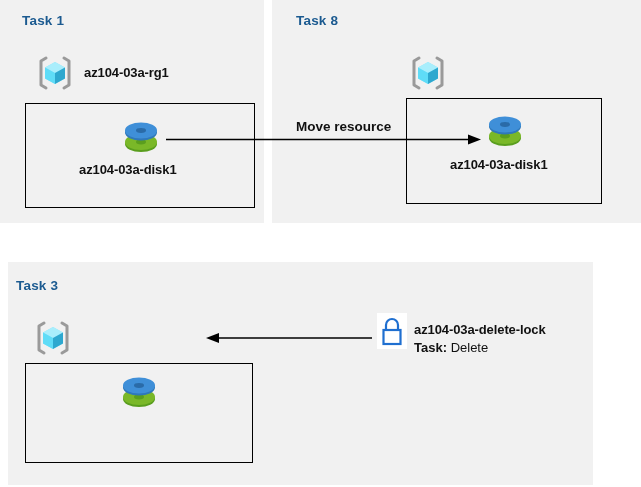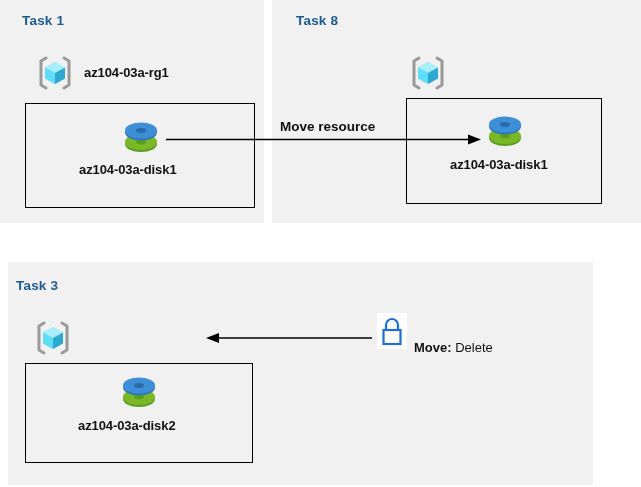--- a/index.html
+++ b/index.html
@@ -133,21 +133,21 @@
       <ellipse cx="19" cy="12.5" rx="16" ry="8" fill="#3f8fd8"></ellipse>
       <ellipse cx="19" cy="12.5" rx="5" ry="2.4" fill="#2a6ba8"></ellipse>
     </svg>
   </div>
   <div class="node-label" style="left:450px; top:157px;">az104-03a-disk1</div>
 
   <svg class="arrow-svg" style="left:0px; top:128px; width:641px; height:24px;" viewBox="0 0 641 24">
     <line x1="166" y1="11.5" x2="470" y2="11.5" stroke="#000000" stroke-width="1.6"></line>
     <polygon points="481,11.5 468,6.6 468,16.4" fill="#000000"></polygon>
   </svg>
-  <div class="edge-label" style="left:280px; top:119px;">Move resource</div>
+  <div class="edge-label" style="left:296px; top:119px;">Move resource</div>
 
   <div class="panel" style="left:8px; top:262px; width:585px; height:223px;"></div>
 
   <div class="panel-title" style="left:16px; top:278px;">Task 3</div>
 
   <div class="icon" style="left:34px; top:320px; width:38px; height:36px;">
     <svg width="38" height="36" viewBox="0 0 38 36">
       <path d="M10 3 L5 6 L5 30 L10 33" fill="none" stroke="#9a9a9a" stroke-width="3" stroke-linecap="round" stroke-linejoin="round"></path>
       <path d="M28 3 L33 6 L33 30 L28 33" fill="none" stroke="#9a9a9a" stroke-width="3" stroke-linecap="round" stroke-linejoin="round"></path>
       <polygon points="19,7 29,12.5 29,23.5 19,29 9,23.5 9,12.5" fill="#8fe6fb"></polygon>
@@ -162,32 +162,32 @@
   <div class="icon" style="left:120px; top:373px; width:38px; height:38px;">
     <svg width="38" height="38" viewBox="0 0 38 38">
       <ellipse cx="19" cy="26" rx="16" ry="8" fill="#5a9e1e"></ellipse>
       <ellipse cx="19" cy="24" rx="16" ry="8" fill="#7ab828"></ellipse>
       <ellipse cx="19" cy="24" rx="5" ry="2.4" fill="#5a9e1e"></ellipse>
       <ellipse cx="19" cy="14.5" rx="16" ry="8" fill="#2f78ba"></ellipse>
       <ellipse cx="19" cy="12.5" rx="16" ry="8" fill="#3f8fd8"></ellipse>
       <ellipse cx="19" cy="12.5" rx="5" ry="2.4" fill="#2a6ba8"></ellipse>
     </svg>
   </div>
-  <div class="node-label" style="left:78px; top:418px;">az104-03a-disk2</div>
 
   <svg class="arrow-svg" style="left:0px; top:327px; width:641px; height:22px;" viewBox="0 0 641 22">
     <line x1="215" y1="11" x2="372" y2="11" stroke="#000000" stroke-width="1.6"></line>
     <polygon points="206,11 219,6.1 219,15.9" fill="#000000"></polygon>
   </svg>
 
   <div class="lock-bg" style="left:377px; top:313px; width:30px; height:36px;"></div>
   <div class="icon" style="left:378px; top:314px; width:28px; height:34px;">
     <svg width="28" height="34" viewBox="0 0 28 34">
       <path d="M8 16 L8 11 A6 6 0 0 1 20 11 L20 16" fill="none" stroke="#1f6fd0" stroke-width="2.2"></path>
       <rect x="5.5" y="16" width="17" height="14" fill="none" stroke="#1f6fd0" stroke-width="2.2"></rect>
     </svg>
   </div>
+  <div class="node-label" style="left:414px; top:322px;">az104-03a-delete-lock</div>
   <div class="label-type" style="left:414px; top:340px;">
-    <b>Move:</b>
+    <b>Task:</b>
     <span>Delete</span>
   </div>
 
 </div>
 
 </body></html>

